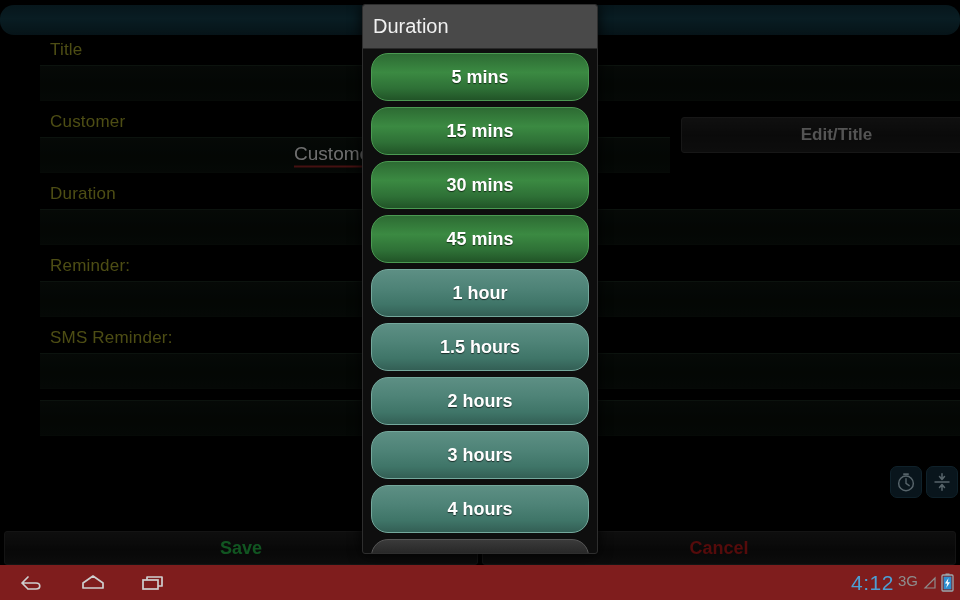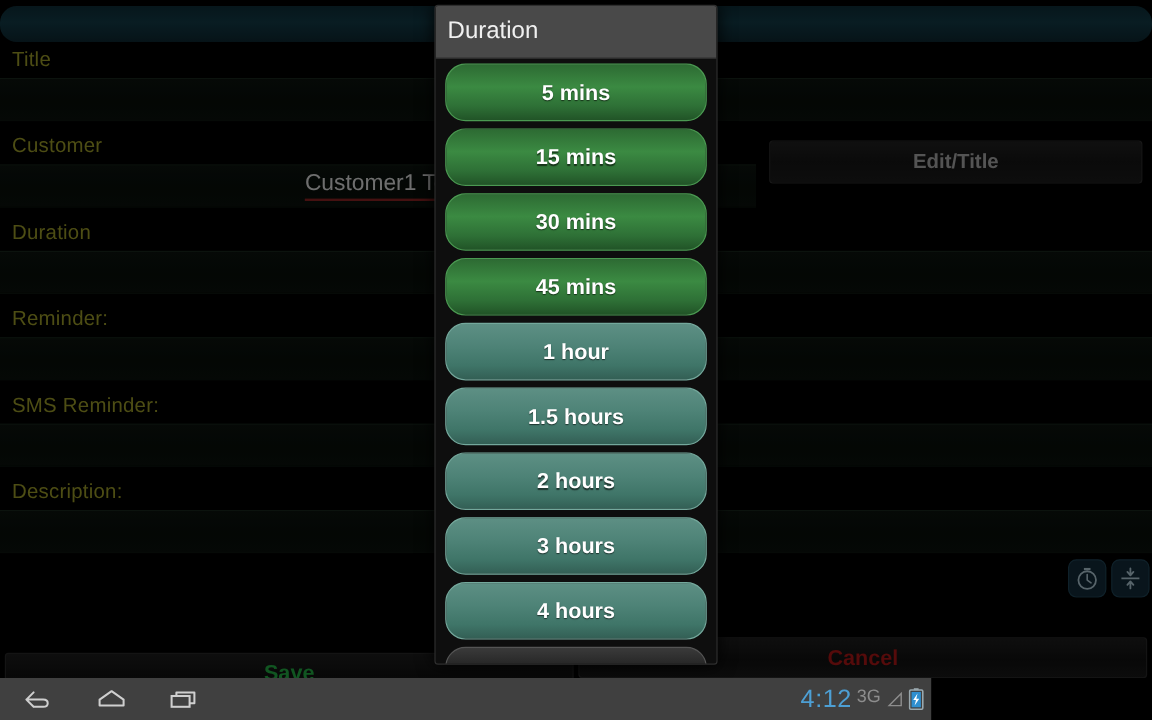--- a/index.html
+++ b/index.html
@@ -12,21 +12,21 @@
   #screen { position:relative; width:960px; height:600px; background:#000; overflow:hidden; }
 
   
   #topbar {
     position:absolute; left:0; top:5px; width:960px; height:30px;
     background:linear-gradient(to bottom,#0d2a33 0%,#113540 45%,#0c242c 100%);
     border-radius:14px;
   }
 
   
-  #form { position:absolute; left:0; top:40px; width:960px; height:490px; }
+  #form { position:absolute; left:0; top:40px; width:960px; height:490px;padding-left:40px; }
   .field-label {
     color:#8d8d25; font-size:17px; padding-left:10px; letter-spacing:.2px;
   }
   .field-box {
     height:36px; margin-top:5px;
     background:linear-gradient(to bottom,#0b120d 0%,#080d09 55%,#0a100b 100%);
     border-top:1px solid #16231a;
     border-bottom:1px solid #0c130e;
     position:relative;
   }
@@ -58,25 +58,25 @@
 
   
   #bottombar { position:absolute; left:0; top:531px; width:960px; height:34px; }
   .bottom-btn {
     position:absolute; top:0; height:34px;
     background:linear-gradient(to bottom,#1b1b1b 0%,#101010 55%,#161616 100%);
     border:1px solid #262626; border-radius:3px;
     display:flex; align-items:center; justify-content:center;
     font-size:18px; font-weight:bold;
   }
-  #save-btn   { left:4px;   width:474px; color:#1f9c3d;margin-top:13px; }
+  #save-btn   { left:4px;   width:474px; color:#1f9c3d; }
   #cancel-btn { left:482px; width:474px; color:#9c1414; }
 
   
-  #navbar { position:absolute; left:0; top:565px; width:776px; height:35px; background:#404040; }
+  #navbar { position:absolute; left:0; top:565px; width:960px; height:35px; background:#7f1d1d; }
   .nav-icon { position:absolute; top:7px; width:34px; height:22px; }
   #nav-back { left:14px; }
   #nav-home { left:76px; }
   #nav-recents { left:136px; }
   #status { position:absolute; right:6px; top:0; height:35px; display:flex; align-items:center; gap:4px; }
   #clock-text { color:#4d9fd4; font-size:21px; letter-spacing:.5px; }
   #net-text { color:#8d8d8d; font-size:15px; align-self:flex-start; margin-top:7px; }
 
   
   #scrim { position:absolute; inset:0; background:rgba(0,0,0,.45); }
@@ -143,21 +143,20 @@
       <div class="field-label">Reminder:</div>
       <div class="field-box"></div>
     </div>
 
     <div class="row">
       <div class="field-label">SMS Reminder:</div>
       <div class="field-box"></div>
     </div>
 
     <div class="row">
-      <div class="field-label">Description:</div>
       <div class="field-box"></div>
     </div>
   </div>
 
   <div class="icon-btn" id="clock-btn">
     <svg width="22" height="22" viewBox="0 0 24 24">
       <circle cx="12" cy="13.5" r="8" fill="none" stroke="#9fb6c2" stroke-width="1.6"></circle>
       <rect x="9" y="2.5" width="6" height="2" fill="#9fb6c2"></rect>
       <path d="M12 13.5 L12 8.5 M12 13.5 L15.5 16" stroke="#9fb6c2" stroke-width="1.5" fill="none" stroke-linecap="round"></path>
     </svg>

